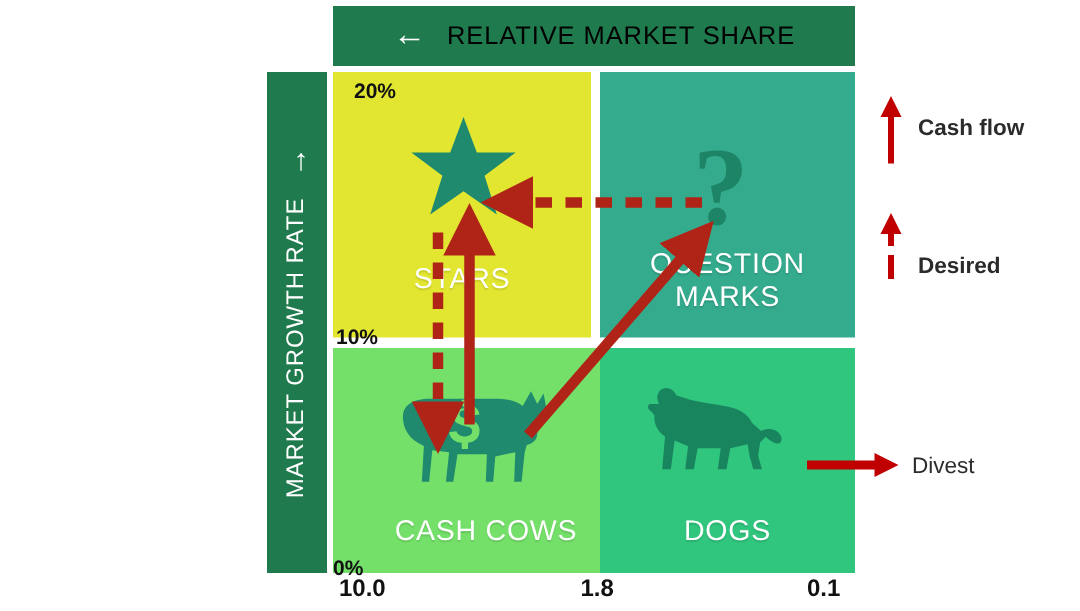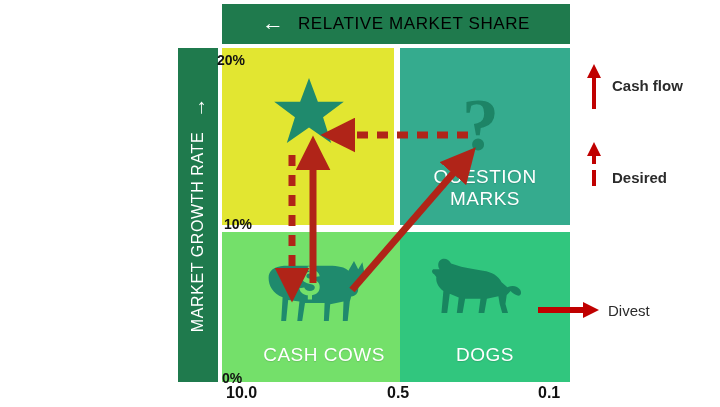--- a/index.html
+++ b/index.html
@@ -151,21 +151,21 @@
   }
 
   
   .tick {
     position: absolute;
     font-size: 14px;
     font-weight: 700;
     color: #111;
     white-space: nowrap;
   }
-  .tick-20 { left: 217px; top: 52px; }
+  .tick-20 { left: 236px; top: 52px; }
   .tick-10 { left: 224px; top: 216px; }
   .tick-0  { left: 222px; top: 370px; }
   .tick-100 { left: 226px; top: 384px; font-size: 16px; }
   .tick-10x { left: 387px; top: 384px; font-size: 16px; }
   .tick-01  { left: 538px; top: 384px; font-size: 16px; }
 
   
   .arrow-layer {
     position: absolute;
     left: 0; top: 0;
@@ -231,20 +231,21 @@
       <span class="arrow-up-glyph">→</span>
     </div>
   </div>
 
   <div class="matrix">
 
     <div class="quad q-stars">
       <svg class="star-shape" viewBox="0 0 100 96">
         <polygon points="50,2 62,34 97,34 69,55 80,90 50,69 20,90 31,55 3,34 38,34" fill="currentColor"></polygon>
       </svg>
+      <div class="quad-label">STARS</div>
     </div>
 
     <div class="quad q-question">
       <div class="qmark-shape">?</div>
       <div class="quad-label">
         <div>QUESTION</div>
         <div>MARKS</div>
       </div>
     </div>
 
@@ -278,21 +279,21 @@
                  L24,62 C16,56 12,48 13,40 L10,36 C6,34 5,30 8,28 Z"></path>
       </svg>
       <div class="quad-label">DOGS</div>
     </div>
   </div>
 
   <div class="tick tick-20">20%</div>
   <div class="tick tick-10">10%</div>
   <div class="tick tick-0">0%</div>
   <div class="tick tick-100">10.0</div>
-  <div class="tick tick-10x">0.5</div>
+  <div class="tick tick-10x">1.8</div>
   <div class="tick tick-01">0.1</div>
 
   <svg class="arrow-layer" viewBox="0 0 720 407">
     <defs>
       <marker id="ah-red" markerWidth="5" markerHeight="5" refX="2.2" refY="2.5" orient="auto">
         <path d="M0,0 L5,2.5 L0,5 z" fill="#b02418"></path>
       </marker>
       <marker id="ah-red2" markerWidth="5" markerHeight="5" refX="2.2" refY="2.5" orient="auto">
         <path d="M0,0 L5,2.5 L0,5 z" fill="#b02418"></path>
       </marker>

